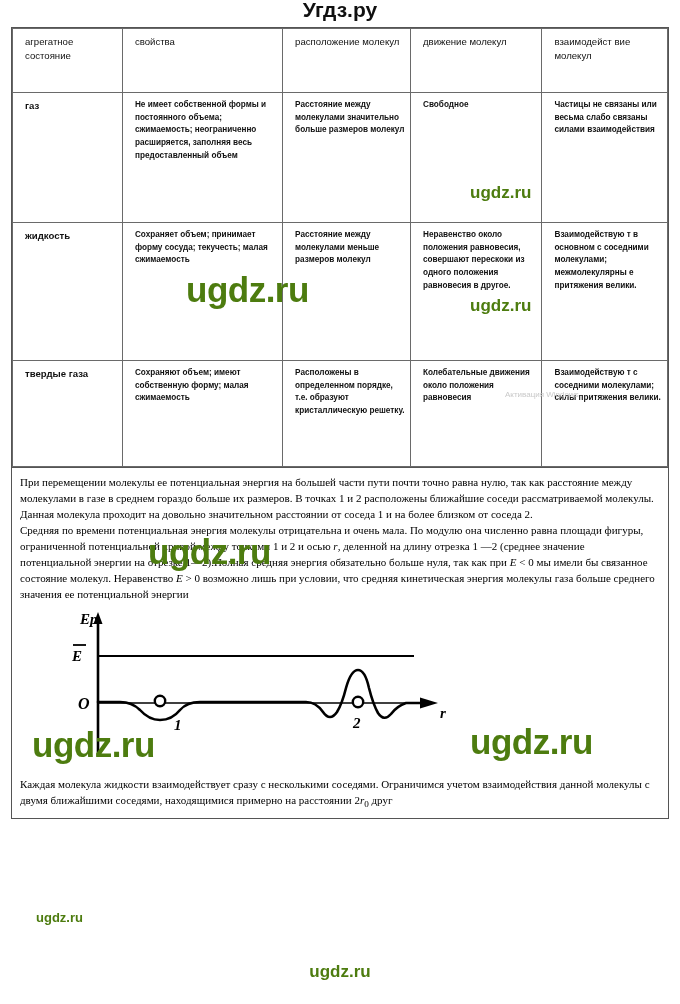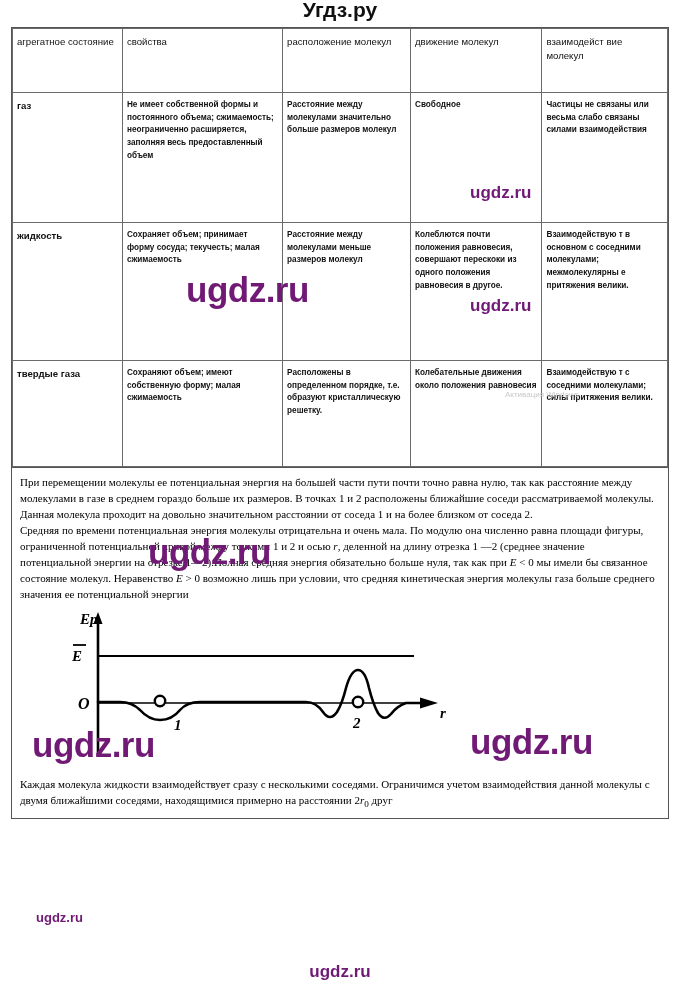--- a/index.html
+++ b/index.html
@@ -69,21 +69,21 @@
     table-layout: fixed;
     font-family: "Liberation Sans", sans-serif;
     font-size: 8.2px;
     line-height: 1.55;
     font-weight: bold;
     color: #111;
   }
   table.states td, table.states th {
     border: 1px solid #6a6a6a;
     vertical-align: top;
-    padding: 6px 5px 5px 4px;
+    padding: 6px 5px 5px 12px;
     text-align: left;
     font-weight: bold;
   }
   table.states thead td {
     font-weight: normal;
     font-size: 9.6px;
     line-height: 1.5;
     color: #111;
   }
   table.states td.state-name {
@@ -123,21 +123,21 @@
     position: absolute;
     left: 42px;
     top: 2px;
   }
 
   
   .wm {
     position: absolute;
     font-family: "Liberation Sans", sans-serif;
     font-weight: bold;
-    color: #701a75;
+    color: #4d7c0f;
     white-space: nowrap;
     pointer-events: none;
     z-index: 40;
   }
   .wm-big   { font-size: 35px; letter-spacing: -0.5px; }
   .wm-mid   { font-size: 17px; }
   .wm-small { font-size: 13px; }
 
   .wm1 { left: 470px; top: 183px; }
   .wm2 { left: 186px; top: 270px; }
@@ -191,21 +191,21 @@
             <td class="state-name">газ</td>
             <td>Не имеет собственной формы и постоянного объема; сжимаемость; неограниченно расширяется, заполняя весь предоставленный объем</td>
             <td>Расстояние между молекулами значительно больше размеров молекул</td>
             <td>Свободное</td>
             <td>Частицы не связаны или весьма слабо связаны силами взаимодействия</td>
           </tr>
           <tr class="h-liquid">
             <td class="state-name">жидкость</td>
             <td>Сохраняет объем; принимает форму сосуда; текучесть; малая сжимаемость</td>
             <td>Расстояние между молекулами меньше размеров молекул</td>
-            <td>Колеблются почти положения равновесия, совершают перескоки из одного положения равновесия в другое.</td>
+            <td>Неравенство около положения равновесия, совершают перескоки из одного положения равновесия в другое.</td>
             <td>Взаимодействую т в основном с соседними молекулами; межмолекулярны е притяжения велики.</td>
           </tr>
           <tr class="h-solid">
             <td class="state-name">твердые газа</td>
             <td>Сохраняют объем; имеют собственную форму; малая сжимаемость</td>
             <td>Расположены в определенном порядке, т.е. образуют кристаллическую решетку.</td>
             <td>Колебательные движения около положения равновесия</td>
             <td>Взаимодействую т с соседними молекулами; силы притяжения велики.</td>
           </tr>
         </tbody>

